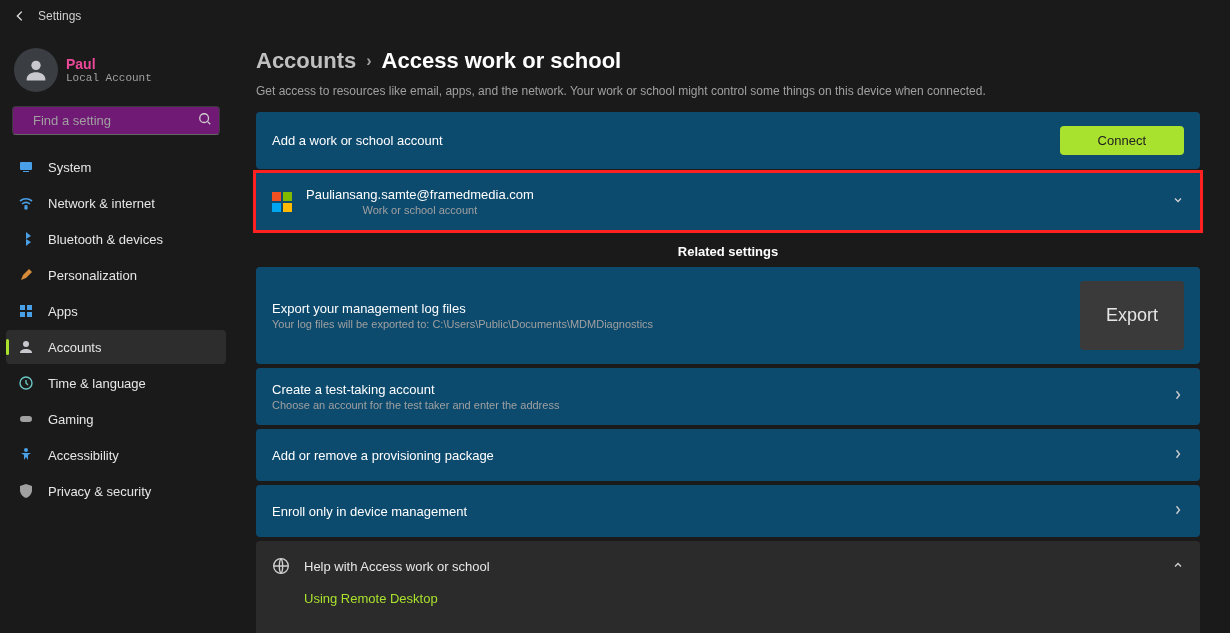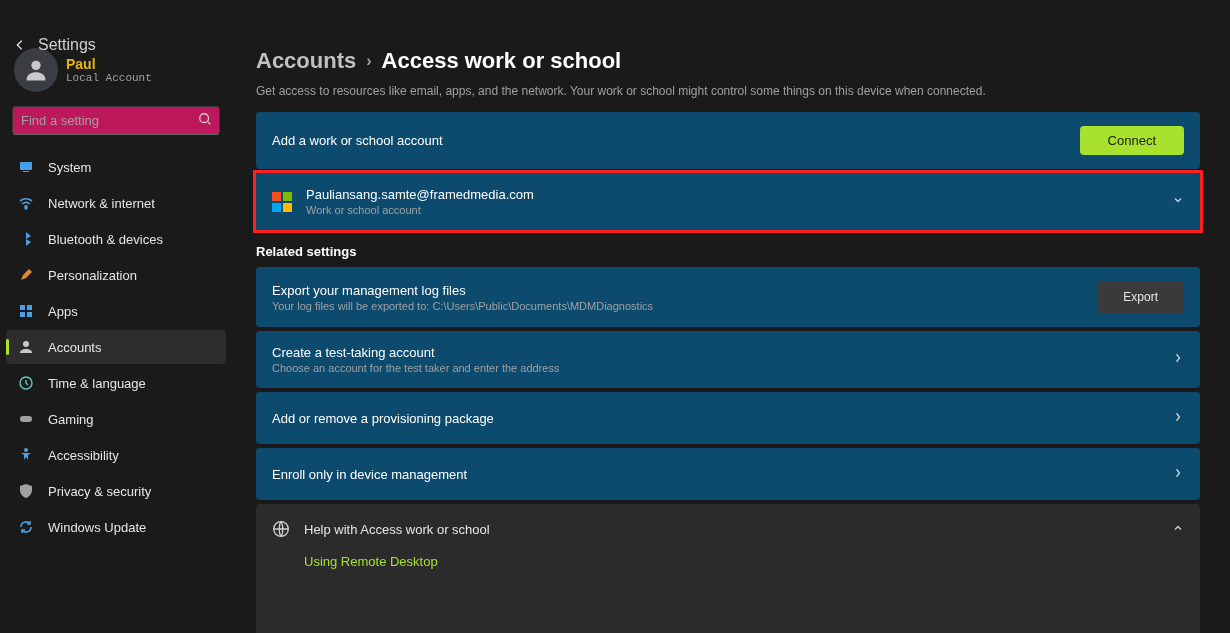--- a/index.html
+++ b/index.html
@@ -14,23 +14,22 @@
     display: flex;
     position: relative;
   }
   .titlebar {
     position: absolute;
     top: 0; left: 0; right: 0;
     height: 32px;
     display: flex;
     align-items: center;
     padding-left: 12px;
-    font-size: 16px;
+    font-size: 12px;
     color: #d0d0d0;
-    margin-top: 29px;
   }
   .titlebar .back {
     width: 16px; height: 16px;
     display:flex;align-items:center;justify-content:center;
     margin-right: 10px;
     color:#e6e6e6;
   }
   .sidebar {
     width: 232px;
     padding-top: 44px;
@@ -44,33 +43,33 @@
     padding: 4px 14px 14px 14px;
   }
   .avatar {
     width: 44px; height: 44px;
     border-radius: 50%;
     background: #3a3d42;
     display:flex;align-items:center;justify-content:center;
     margin-right: 8px;
   }
   .avatar svg { width: 28px; height: 28px; fill:#c8c8ce; }
-  .user-name { font-size: 14px; font-weight:600; color:#eab308;}
+  .user-name { font-size: 14px; font-weight:600; color:#ec4899;}
   .user-sub  { font-size: 11px; color:#a0a0a0;font-family:Liberation Mono, monospace;}
   .search-wrap {
     margin: 0 12px 14px 12px;
     position: relative;
   }
   .search {
     width: 100%;
-    background: #be185d;
+    background: #701a75;
     border: 1px solid #3a3a3a;
     border-bottom:1px solid #666;
     border-radius: 4px;
-    padding: 6px 28px 6px 8px;
+    padding: 6px 28px 6px 20px;
     color: #e0e0e0;
     font-size: 13px;
     outline:none;
   }
   .search::placeholder{color:#a0a0a0;}
   .search-icon {
     position: absolute; right: 8px; top: 6px;
     width:14px;height:14px;color:#d0d0d0;
   }
   .nav { display:flex;flex-direction:column; padding:0 6px;}
@@ -118,41 +117,41 @@
     border-radius:4px;
     margin-bottom:4px;
     display:flex;align-items:center;
     padding:14px 16px;
     min-height:52px;
     justify-content:space-between;
   }
   .card.highlight{ outline:3px solid #ff2020; outline-offset:0; border-radius:0;}
   .card-left{display:flex;flex-direction:column;}
   .card-left .ttl{font-size:13px;color:#fff;}
-  .card-left .sub{font-size:11px;color:#a0a0a0;margin-top:2px;}
+  .card-left .sub{font-size:11px;color:#a0a0a0;margin-top:2px;text-align:center;}
   .row-with-icon{display:flex;align-items:center;}
   .ms-logo{
     width:20px;height:20px;margin-right:14px;display:grid;
     grid-template-columns:1fr 1fr;grid-template-rows:1fr 1fr;gap:2px;
   }
   .ms-logo span:nth-child(1){background:#f25022;}
   .ms-logo span:nth-child(2){background:#7fba00;}
   .ms-logo span:nth-child(3){background:#00a4ef;}
   .ms-logo span:nth-child(4){background:#ffb900;}
   .btn-accent{
     background:#a9e22e;color:#202020;
     border:none;border-radius:4px;
-    padding:7px 28px;font-size:13px;
+    padding:7px 38px;font-size:13px;
   }
   .btn-grey{
     background:#3a3a3a;color:#e6e6e6;
     border:none;border-radius:4px;
-    padding:9px 26px;font-size:12px;
-  }
-  .section-title{font-size:13px;font-weight:600;margin:14px 0 8px 0;color:#fff;}
+    padding:24px 26px;font-size:18px;
+  }
+  .section-title{font-size:13px;font-weight:600;margin:14px 0 8px 0;color:#fff;text-align:center;}
   .chev{color:#d0d0d0;}
   .card.clickable{cursor:default;}
   .support-card{background:#2b2b2b;border-radius:4px;padding:0;}
   .support-head{display:flex;align-items:center;justify-content:space-between;padding:16px;}
   .support-head .left{display:flex;align-items:center;}
   .globe-icon{width:18px;height:18px;margin-right:14px;color:#d0d0d0;}
   .support-links{display:flex;padding:0 16px 16px 48px;gap:190px;flex-direction:column;}
   .support-links span{color:#a9e22e;font-size:13px;}
 </style>
 </head>
@@ -270,29 +269,20 @@
         </span>
       <span>Accessibility</span>
     </div>
     <div class="nav-item">
       <span class="nav-icon">
           <svg viewBox="0 0 16 16" fill="#a0a0a0">
             <path d="M8 1l6 2v4c0 4-3 7-6 8-3-1-6-4-6-8V3z"></path>
           </svg>
         </span>
       <span>Privacy &amp; security</span>
-    </div>
-    <div class="nav-item">
-      <span class="nav-icon">
-          <svg viewBox="0 0 16 16" fill="none" stroke="#4aa0e6" stroke-width="1.6">
-            <path d="M3 8a5 5 0 0 1 9-3M13 8a5 5 0 0 1-9 3"></path>
-            <path d="M12 2v3h-3M4 14v-3h3"></path>
-          </svg>
-        </span>
-      <span>Windows Update</span>
     </div>
   </div>
 </div>
 
 <div class="main">
   <div class="breadcrumb">
     <span class="bc-parent">Accounts</span>
     <span class="bc-sep">›</span>
     <span class="bc-current">Access work or school</span>
   </div>

